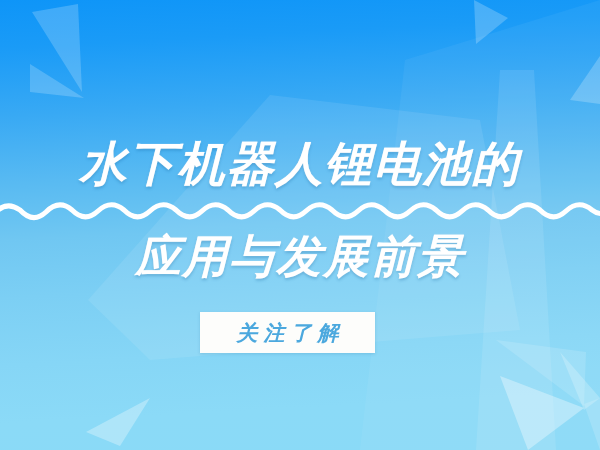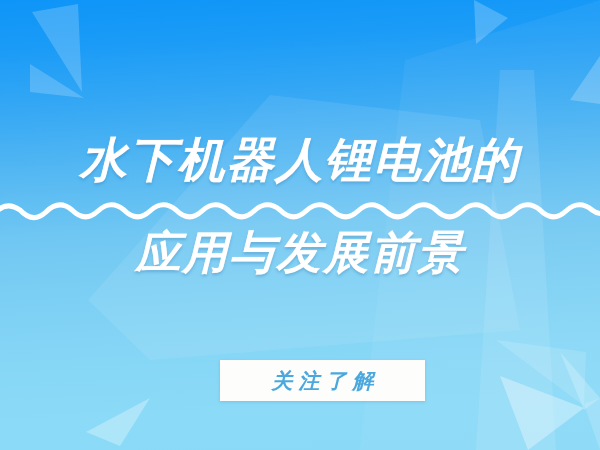--- a/index.html
+++ b/index.html
@@ -49,21 +49,21 @@
 
   
   .title-block {
     position: absolute;
     left: 0;
     width: 600px;
     text-align: center;
   }
   .title-line {
     color: #ffffff;
-    font-family: Liberation Mono, monospace;
+    font-family: Liberation Sans, sans-serif;
     font-weight: bold;
     font-style: italic;
     letter-spacing: 2px;
     white-space: nowrap;
     text-shadow:
        0 2px 3px rgba(12, 90, 150, 0.28),
        0 0 1px rgba(255,255,255,0.9);
   }
   #title-line-1 {
     top: 134px;
@@ -75,31 +75,30 @@
     font-size: 45px;
     line-height: 58px;
     text-align: right;
   }
   .title-block.l1 { top: 134px; }
   .title-block.l2 { top: 228px; }
 
   
   .cta {
     position: absolute;
-    left: 220px;
+    left: 200px;
     top: 312px;
-    width: 205px;
+    width: 175px;
     height: 41px;
     background: #fdfdfb;
     box-shadow: 0 1px 3px rgba(20, 90, 140, 0.18);
     display: flex;
     align-items: center;
     justify-content: center;
     cursor: pointer;
-    margin-top: 48px;
   }
   .cta-label {
     color: #4ba8de;
     font-family: "Liberation Serif", serif;
     font-style: italic;
     font-weight: bold;
     font-size: 21px;
     letter-spacing: 6px;
     text-indent: 6px;
   }

